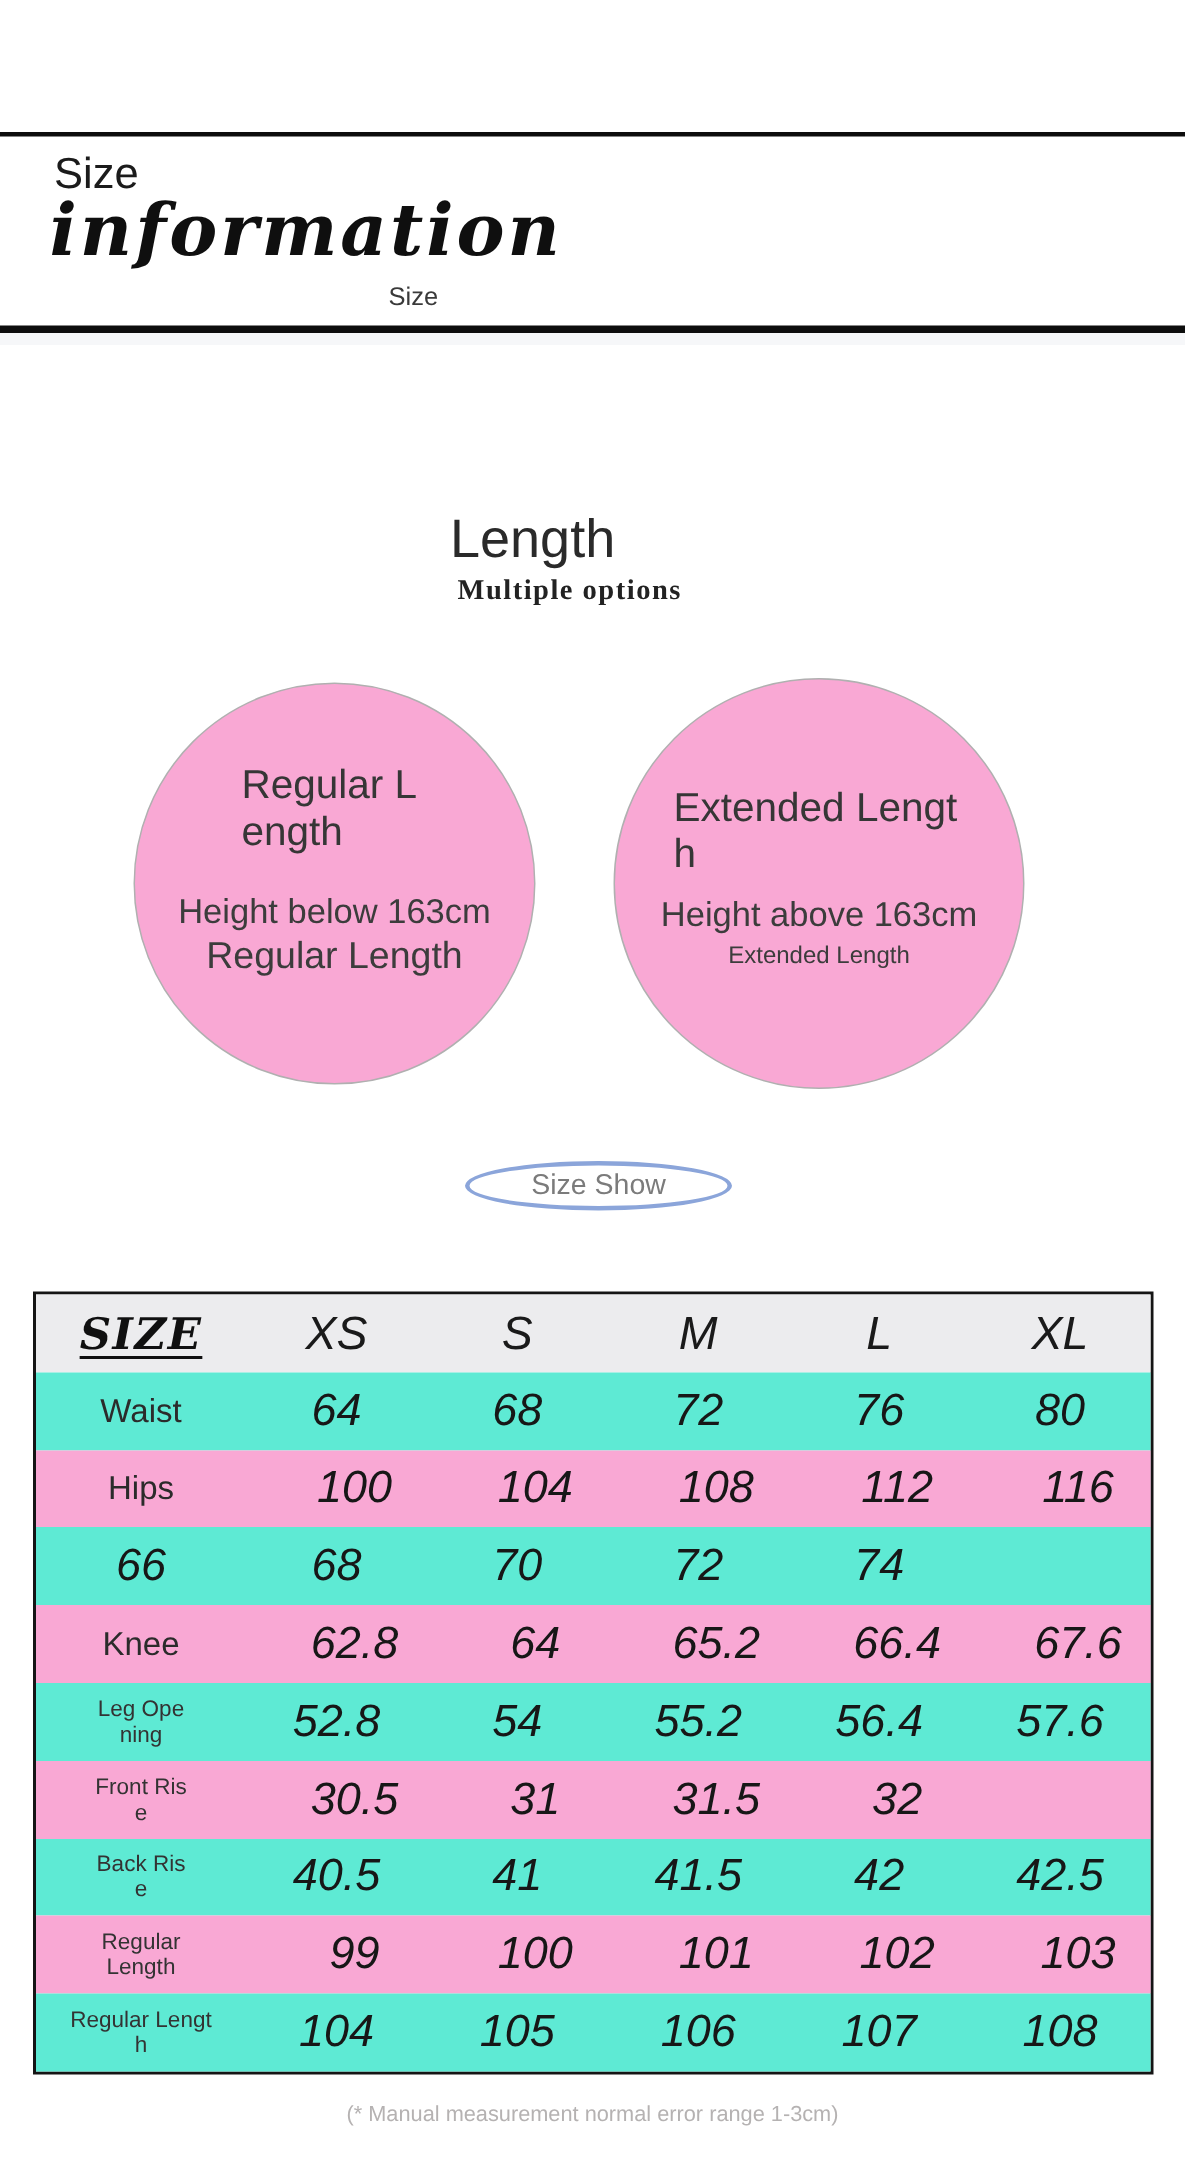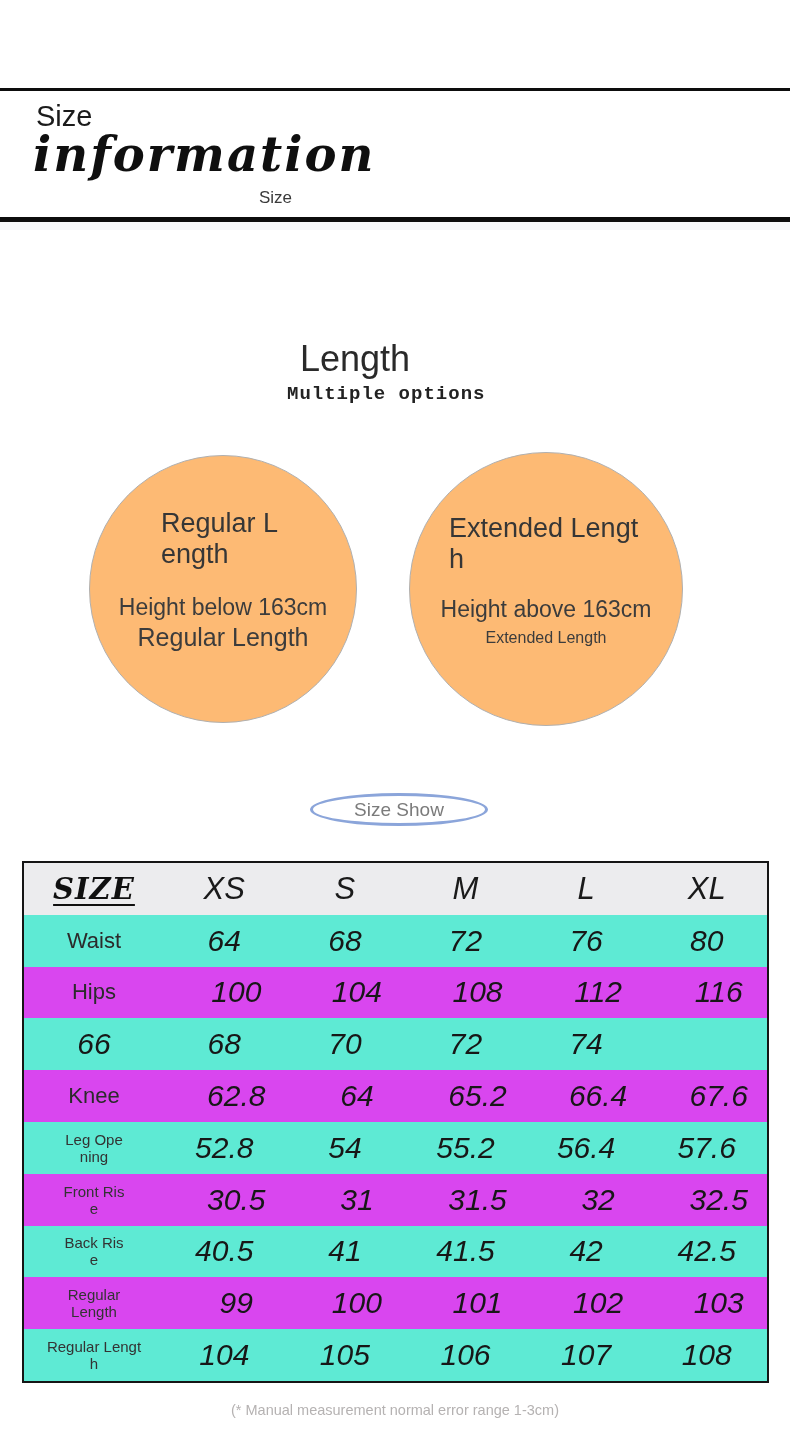--- a/index.html
+++ b/index.html
@@ -10,43 +10,43 @@
   #rule-top{top:88px;height:3px;}
   #rule-bottom{top:217px;height:5px;}
   #stripe{position:absolute;left:0;top:222px;width:790px;height:8px;background:#f6f7f9;}
 
   #hero-title{position:absolute;left:36px;top:100px;font-size:29px;color:#1b1b1b;}
   #hero-word{position:absolute;left:33px;top:126px;font-size:48px;font-weight:bold;font-style:italic;
              font-family:"DejaVu Serif",serif;letter-spacing:2px;color:#0f0f0f;}
   #hero-caption{position:absolute;left:259px;top:188px;font-size:17px;color:#3a3a3a;}
 
   #length-title{position:absolute;left:300px;top:338px;font-size:36px;color:#2a2a2a;}
-  #length-sub{position:absolute;left:287px;top:383px;font-size:19px;font-weight:bold;
-              font-family:Liberation Mono, monospace;letter-spacing:1px;color:#222;}
+  #length-sub{position:absolute;left:305px;top:383px;font-size:19px;font-weight:bold;
+              font-family:Liberation Serif, serif;letter-spacing:1px;color:#222;}
 
-  .circle{position:absolute;border-radius:50%;background:#fdba74;border:1px solid #b0b0b0;}
+  .circle{position:absolute;border-radius:50%;background:#f9a8d4;border:1px solid #b0b0b0;}
   #circle-left{left:89px;top:455px;width:266px;height:266px;}
   #circle-right{left:409px;top:452px;width:272px;height:272px;}
   .c-title{position:absolute;font-size:27px;line-height:31px;color:#363636;white-space:pre-line;}
   #circle-left .c-title{left:71px;top:52px;}
-  #circle-right .c-title{left:39px;top:60px;}
+  #circle-right .c-title{left:39px;top:70px;}
   .c-sub1,.c-sub2{position:absolute;left:0;width:100%;text-align:center;color:#3c3c3c;}
   #circle-left .c-sub1{top:138px;font-size:23px;}
   #circle-left .c-sub2{top:167px;font-size:25px;}
   #circle-right .c-sub1{top:143px;font-size:23px;}
   #circle-right .c-sub2{top:176px;font-size:16px;}
 
-  #size-show{position:absolute;left:310px;top:793px;width:172px;height:27px;border:3px solid #8ba5da;
+  #size-show{position:absolute;left:310px;top:774px;width:172px;height:27px;border:3px solid #8ba5da;
              border-radius:50%;display:flex;align-items:center;justify-content:center;}
   #size-show span{font-size:19px;color:#7b7b7b;}
 
   #size-table{position:absolute;left:22px;top:861px;width:743px;border:2px solid #151515;background:#fff;}
   .t-row{display:grid;grid-template-columns:140px repeat(5,1fr);height:51.8px;background:#5eead4;}
   .t-row.header{background:#ececee;}
-  .t-row.alt{background:#d946ef;gap:24px;}
+  .t-row.alt{background:#f9a8d4;gap:24px;}
   .cell{display:flex;align-items:center;justify-content:center;text-align:center;}
   .cell.corner{font-family:"DejaVu Serif",serif;font-weight:bold;font-style:italic;font-size:29px;
                letter-spacing:1px;text-decoration:underline;text-underline-offset:5px;color:#101010;}
   .cell.hcol{font-style:italic;font-size:31px;color:#1a1a1a;}
   .cell.lbl{font-size:22px;color:#2b2b2b;}
   .cell.lbl.small{font-size:15px;line-height:17px;white-space:pre-line;color:#333;}
   .cell.num{font-style:italic;font-size:30px;color:#171717;}
 
   #footer-note{position:absolute;left:0;top:1402px;width:100%;text-align:center;
                font-size:14.5px;color:#b5b2b2;}
@@ -135,21 +135,20 @@
         <div class="cell num">56.4</div>
         <div class="cell num">57.6</div>
       </div>
       <div class="t-row alt">
         <div class="cell lbl small">Front Ris
 e</div>
         <div class="cell num">30.5</div>
         <div class="cell num">31</div>
         <div class="cell num">31.5</div>
         <div class="cell num">32</div>
-        <div class="cell num">32.5</div>
       </div>
       <div class="t-row">
         <div class="cell lbl small">Back Ris
 e</div>
         <div class="cell num">40.5</div>
         <div class="cell num">41</div>
         <div class="cell num">41.5</div>
         <div class="cell num">42</div>
         <div class="cell num">42.5</div>
       </div>

